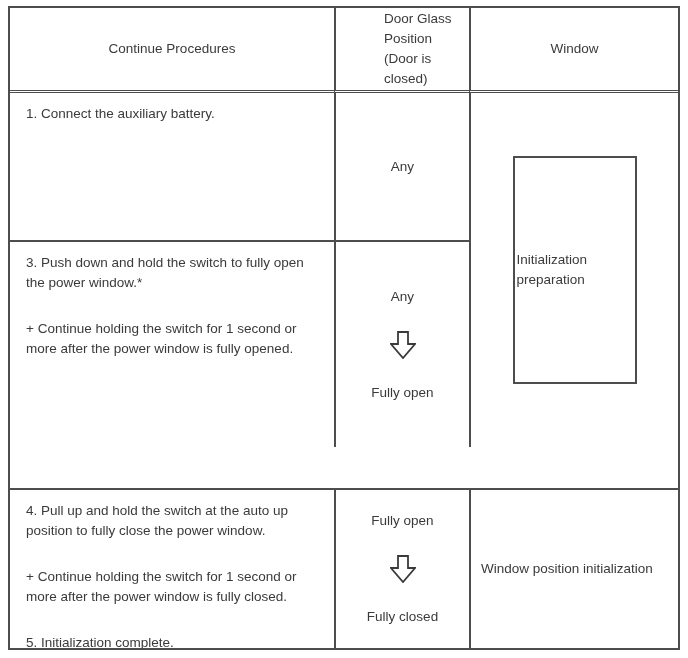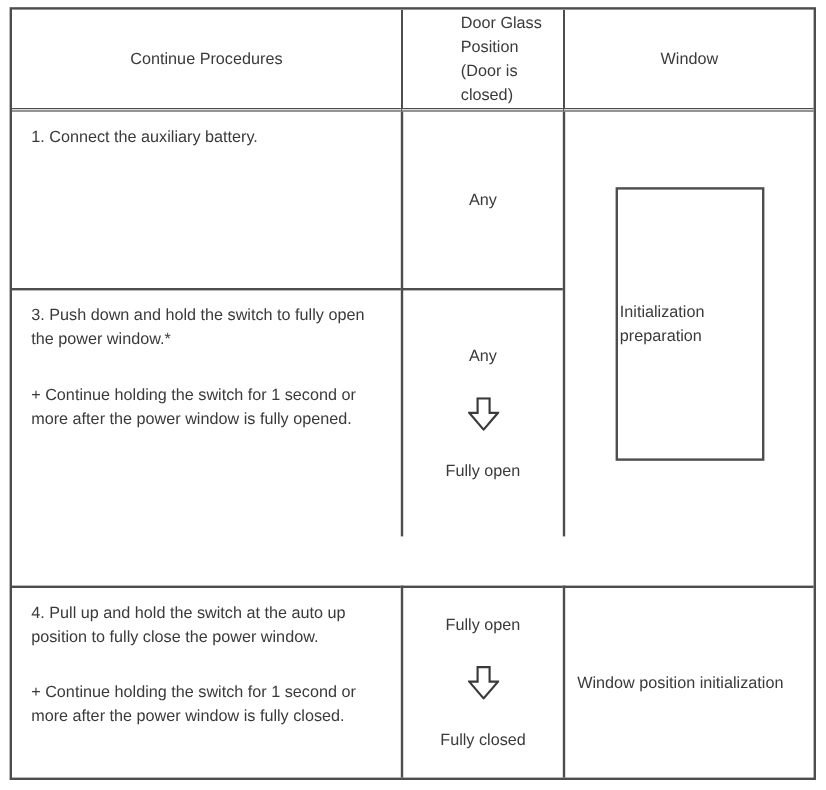--- a/index.html
+++ b/index.html
@@ -109,20 +109,21 @@
     <div class="pos-label">Any</div>
     <svg class="arrow-icon" width="26" height="28" viewBox="0 0 26 28">
       <polygon points="8,1 18,1 18,13 25,13 13,27 1,13 8,13" fill="#ffffff" stroke="#3a3a3a" stroke-width="1.8"></polygon>
     </svg>
     <div class="pos-label">Fully open</div>
   </div>
 
   <div class="cell r3 c1 proc">
     <p>4. Pull up and hold the switch at the auto up position to fully close the power window.</p>
     <p>+ Continue holding the switch for 1 second or more after the power window is fully closed.</p>
+    <p>5. Initialization complete.</p>
   </div>
   <div class="cell r3 c2 pos">
     <div class="pos-label">Fully open</div>
     <svg class="arrow-icon" width="26" height="28" viewBox="0 0 26 28">
       <polygon points="8,1 18,1 18,13 25,13 13,27 1,13 8,13" fill="#ffffff" stroke="#3a3a3a" stroke-width="1.8"></polygon>
     </svg>
     <div class="pos-label">Fully closed</div>
   </div>
   <div class="cell r3 c3 purpose-bottom">
     <div class="pline">Window position initialization</div>

